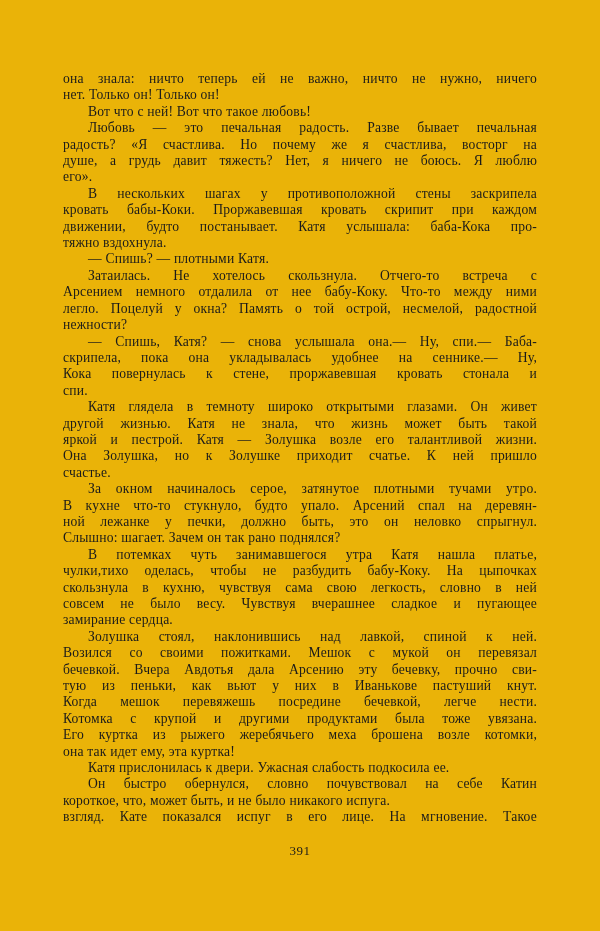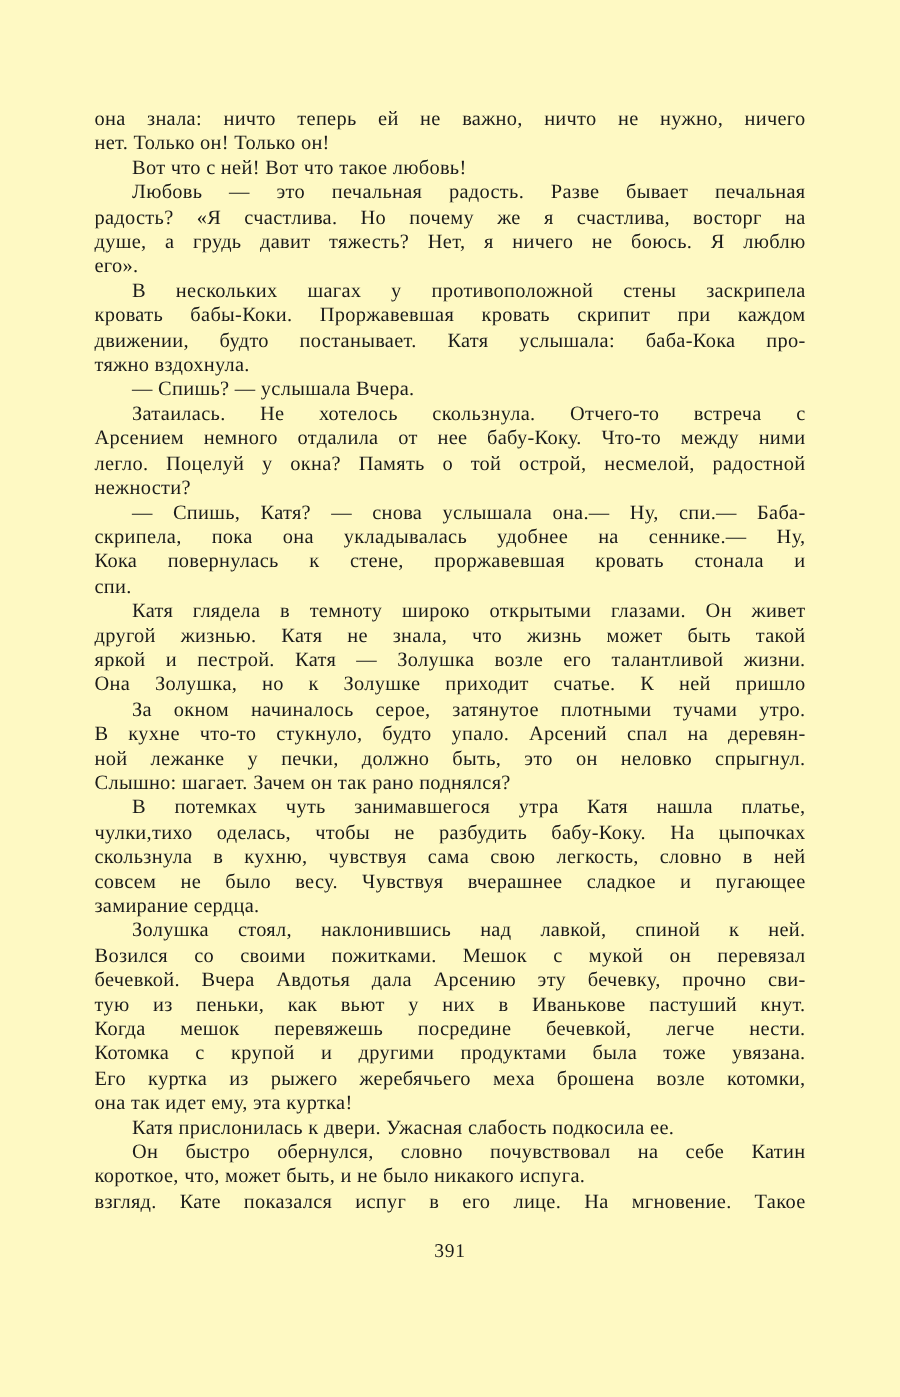--- a/index.html
+++ b/index.html
@@ -3,21 +3,21 @@
 <meta charset="utf-8">
 <style>
   html, body {
     margin: 0;
     padding: 0;
   }
   .page {
     position: relative;
     width: 600px;
     height: 931px;
-    background: #fef9c3;
+    background: #eab308;
     overflow: hidden;
     font-family: "Liberation Serif", "DejaVu Serif", serif;
     color: #1b1b1b;
   }
   .content {
     position: absolute;
     left: 63px;
     top: 71px;
     width: 474px;
   }
@@ -67,39 +67,40 @@
           <div class="line">душе, а грудь давит тяжесть? Нет, я ничего не боюсь. Я люблю</div>
           <div class="line last">его».</div>
         </div>
         <div class="paragraph">
           <div class="line indent">В нескольких шагах у противоположной стены заскрипела</div>
           <div class="line">кровать бабы-Коки. Проржавевшая кровать скрипит при каждом</div>
           <div class="line">движении, будто постанывает. Катя услышала: баба-Кока про-</div>
           <div class="line last">тяжно вздохнула.</div>
         </div>
         <div class="paragraph">
-          <div class="line indent last">— Спишь? — услышала Вчера.</div>
+          <div class="line indent last">— Спишь? — плотными Катя.</div>
         </div>
         <div class="paragraph">
           <div class="line indent">Затаилась. Не хотелось скользнула. Отчего-то встреча с</div>
           <div class="line">Арсением немного отдалила от нее бабу-Коку. Что-то между ними</div>
           <div class="line">легло. Поцелуй у окна? Память о той острой, несмелой, радостной</div>
           <div class="line last">нежности?</div>
         </div>
         <div class="paragraph">
           <div class="line indent">— Спишь, Катя? — снова услышала она.— Ну, спи.— Баба-</div>
           <div class="line">скрипела, пока она укладывалась удобнее на сеннике.— Ну,</div>
           <div class="line">Кока повернулась к стене, проржавевшая кровать стонала и</div>
           <div class="line last">спи.</div>
         </div>
         <div class="paragraph">
           <div class="line indent">Катя глядела в темноту широко открытыми глазами. Он живет</div>
           <div class="line">другой жизнью. Катя не знала, что жизнь может быть такой</div>
           <div class="line">яркой и пестрой. Катя — Золушка возле его талантливой жизни.</div>
           <div class="line">Она Золушка, но к Золушке приходит счатье. К ней пришло</div>
+          <div class="line last">счастье.</div>
         </div>
         <div class="paragraph">
           <div class="line indent">За окном начиналось серое, затянутое плотными тучами утро.</div>
           <div class="line">В кухне что-то стукнуло, будто упало. Арсений спал на деревян-</div>
           <div class="line">ной лежанке у печки, должно быть, это он неловко спрыгнул.</div>
           <div class="line last">Слышно: шагает. Зачем он так рано поднялся?</div>
         </div>
         <div class="paragraph">
           <div class="line indent">В потемках чуть занимавшегося утра Катя нашла платье,</div>
           <div class="line">чулки,тихо оделась, чтобы не разбудить бабу-Коку. На цыпочках</div>

